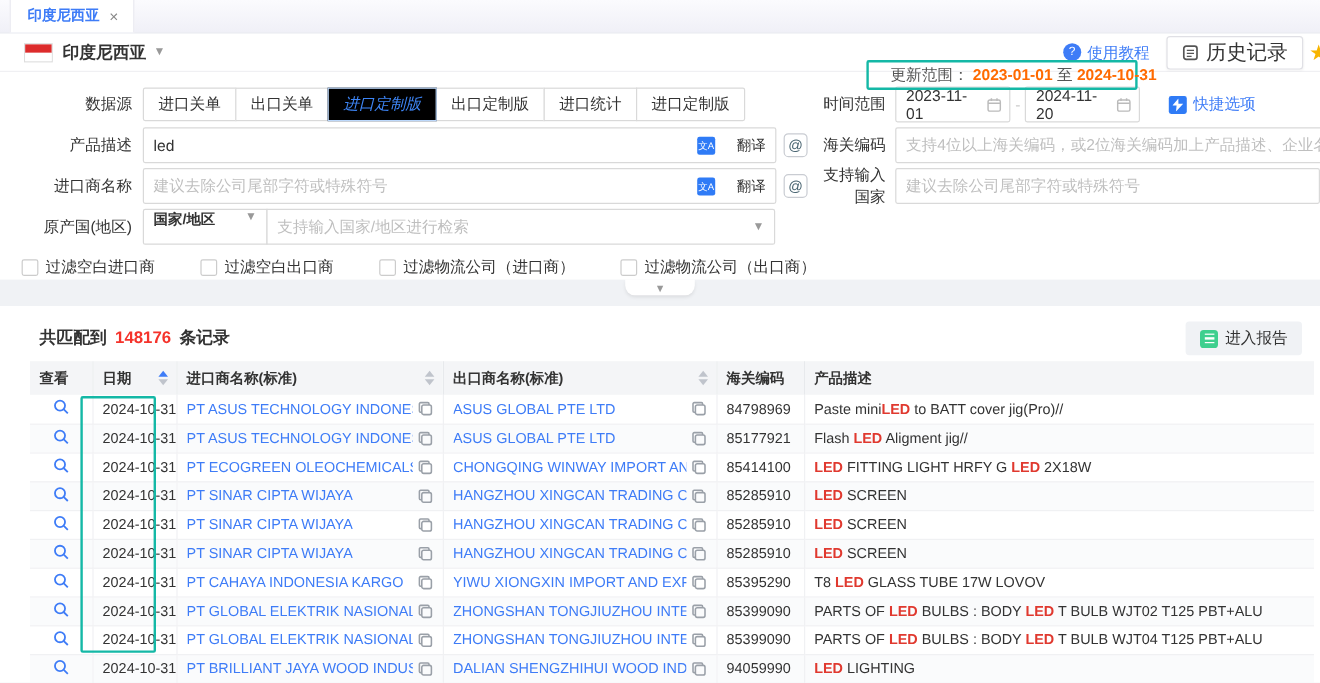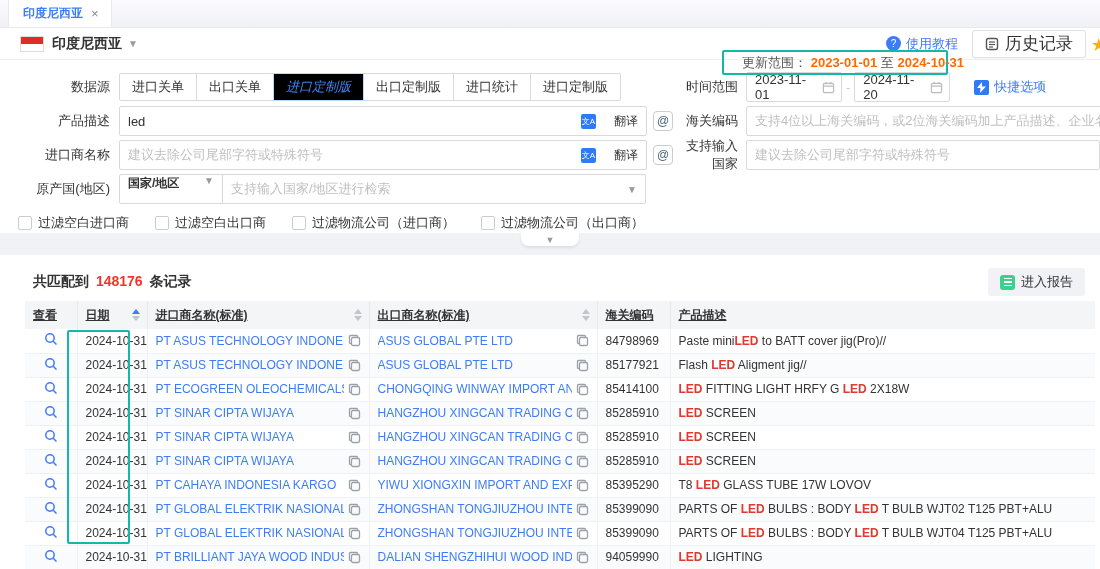--- a/index.html
+++ b/index.html
@@ -43,35 +43,35 @@
   .translate { display:flex; align-items:center; gap:18px; cursor:pointer; flex:none; }
   .translate .ticon { width:15px; height:15px; background:#2f7bf6; border-radius:2px; color:#fff; font-size:8px; display:flex; align-items:center; justify-content:center; }
   .translate .tt { font-size:12px; color:#333; }
   .aticon { width:20px; height:20px; border:1px solid #c9ccd2; border-radius:4px; color:#4a6572; font-size:12px; display:flex; align-items:center; justify-content:center; margin-left:6px; cursor:pointer; flex:none; }
   .datebox { border:1px solid #d9d9d9; border-radius:2px; height:30px; width:96px; display:flex; align-items:center; padding:0 6px 0 8px; gap:4px; }
   .datebox .val { font-size:13px; color:#333; flex:1; }
   .dash { color:#ccc; margin:0 4px; }
   .quick { display:flex; align-items:center; gap:5px; margin-left:24px; color:#3e7cf7; font-size:13px; cursor:pointer; }
   .qk { width:15px; height:15px; background:#2f7bf6; border-radius:2px; display:flex; align-items:center; justify-content:center; }
   .selbox { border:1px solid #d9d9d9; border-radius:2px 0 0 2px; height:30px; width:104px; display:flex; align-items:flex-start; justify-content:space-between; padding:0 8px; font-weight:bold; font-size:12px; }
-  .cb-row { display:flex; align-items:center; height:22px; margin-top:8px; padding-left:18px; gap:26px; }
+  .cb-row { display:flex; align-items:center; height:22px; margin-top:8px; padding-left:18px; gap:38px; }
   .cb-item { display:flex; align-items:center; gap:6px; font-size:13px; color:#333; cursor:pointer; }
   .cb { width:14px; height:14px; border:1px solid #ccc; border-radius:2px; background:#fff; flex:none; }
   .notch { position:absolute; left:50%; bottom:-13px; transform:translateX(-50%); width:58px; height:13px; background:#fff; border-radius:0 0 8px 8px; box-shadow:0 2px 3px rgba(0,0,0,.08); display:flex; align-items:center; justify-content:center; color:#999; font-size:9px; cursor:pointer; z-index:2; }
   
   .card { background:#fff; margin-top:22px; height:314px; padding:10px 15px 0 25px; }
   .results-bar { display:flex; align-items:center; height:34px; }
   .match { font-size:14px; font-weight:bold; color:#333; padding-left:8px; }
   .match .cnt { color:#f5332b; margin:0 3px; }
   .reportbtn { margin-left:auto; display:flex; align-items:center; gap:6px; background:#f0f2f5; border:none; border-radius:3px; height:28px; padding:0 12px; font-size:13px; color:#333; cursor:pointer; }
   .ricon { width:15px; height:15px; background:#3ecf8e; border-radius:3px; display:flex; flex-direction:column; align-items:center; justify-content:center; gap:2px; }
   .ricon i { display:block; width:8px; height:1.5px; background:#fff; }
   
   table { border-collapse:collapse; width:1070px; table-layout:fixed; font-size:12px; margin-top:2px; }
-  th { background:#f4f5f7; height:28px; font-weight:bold; color:#333; text-align:left; padding:0 8px; border-right:1px solid #e7e9ec; white-space:nowrap; position:relative;text-decoration:underline; }
+  th { background:#f4f5f7; height:28px; font-weight:bold; color:#333; text-align:left; padding:0 8px; border-right:1px solid #e7e9ec; white-space:nowrap; position:relative; }
   th:last-child { border-right:none; }
   th .sorter { position:absolute; right:7px; top:50%; transform:translateY(-50%); display:flex; flex-direction:column; gap:2px; cursor:pointer; }
   .car { width:0; height:0; border-left:4px solid transparent; border-right:4px solid transparent; }
   .car.up { border-bottom:5px solid #c0c4cc; } .car.dn { border-top:5px solid #c0c4cc; }
   .car.up.on { border-bottom-color:#3e7cf7; }
   td { height:24px; padding:0 8px; border-bottom:1px solid #f0f1f3; border-right:1px solid #f0f1f3; white-space:nowrap; overflow:hidden; color:#333; }
   td:last-child { border-right:none; }
   tr.even td { background:#fafbfc; }
   td.view { text-align:center; }
   .cellflex { display:flex; align-items:center; justify-content:space-between; gap:4px; }

